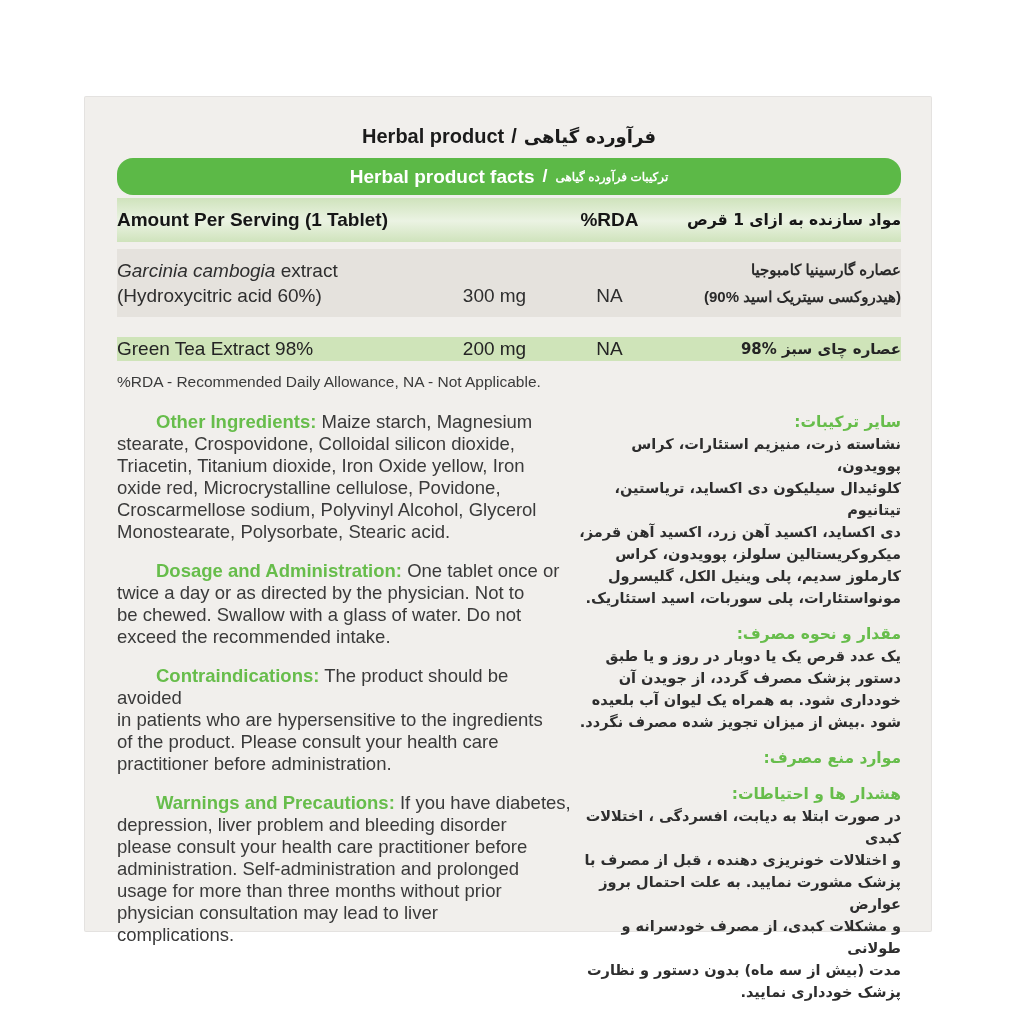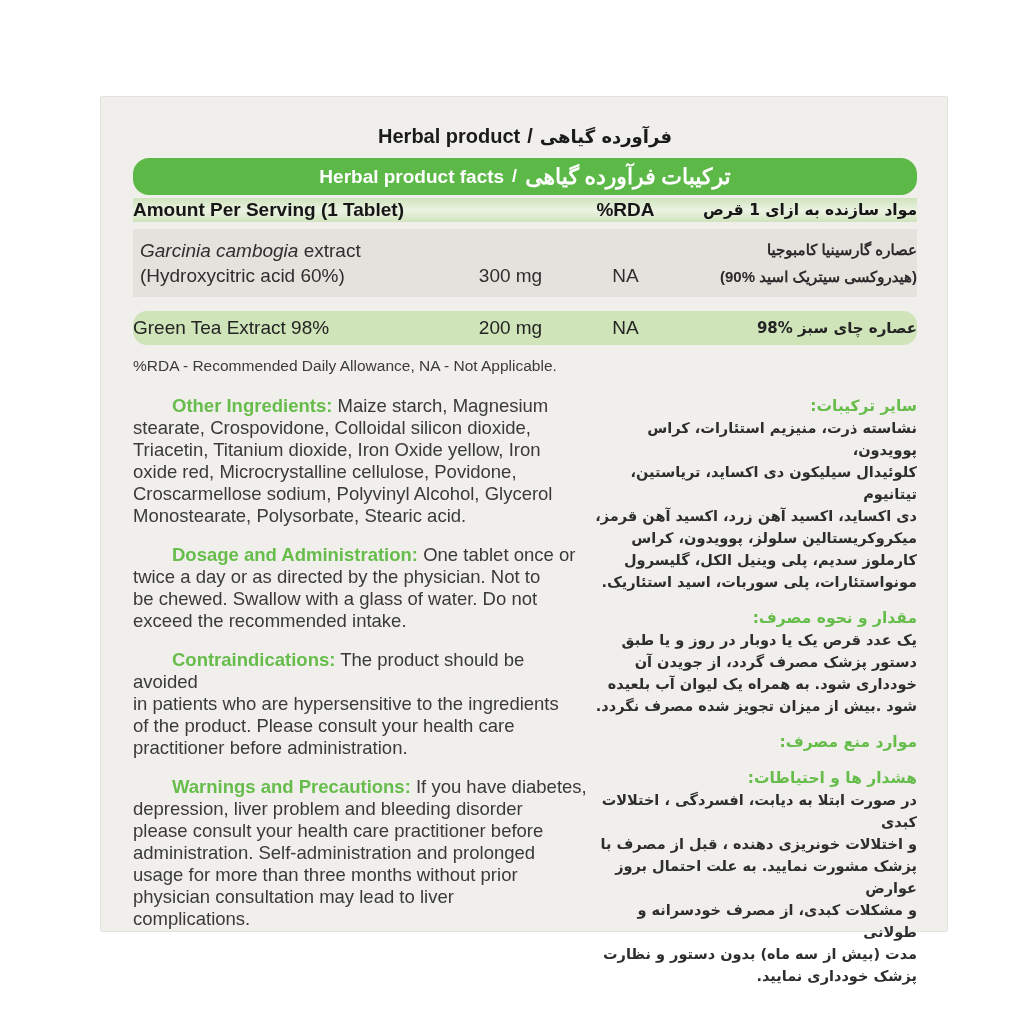--- a/index.html
+++ b/index.html
@@ -2,60 +2,60 @@
 <html><head>
 <meta charset="utf-8">
 <style>
   html,body{margin:0;padding:0;}
   body{
     width:1024px;height:1024px;background:#ffffff;position:relative;
     font-family:"Liberation Sans","DejaVu Sans",sans-serif;
     -webkit-font-smoothing:antialiased;
   }
   .card{
-    position:absolute;left:100px;top:96px;width:848px;height:836px;
+    position:absolute;left:84px;top:96px;width:848px;height:836px;
     background:#f1efec;border:1px solid rgba(0,0,0,0.05);border-radius:2px;
     box-sizing:border-box;padding:0 30px 0 32px;
   }
   .title{
     margin-top:26px;height:26px;display:flex;justify-content:center;align-items:center;gap:7px;
     font-weight:bold;color:#1b1b1b;
   }
   .title .en{font-size:20px;}
   .title .sep{font-size:20px;}
   .title .fa{font-size:18px;font-family:"DejaVu Sans",sans-serif;}
   .bar{
     margin-top:9px;height:37px;background:#5cb947;
     display:flex;justify-content:center;align-items:center;gap:8px;
     color:#ffffff;font-weight:bold;border-radius:16px;
   }
   .bar .en{font-size:19px;}
   .bar .sep{font-size:18px;}
-  .bar .fa{font-size:22px;font-family:Liberation Serif, serif;}
+  .bar .fa{font-size:12px;font-family:Liberation Sans, sans-serif;}
   .grid{
     display:grid;grid-template-columns:320px 115px 115px 1fr;
     align-items:center;box-sizing:border-box;
   }
   .hdr-row{
-    margin-top:3px;height:24px;
+    margin-top:3px;height:44px;
     background:linear-gradient(180deg,#cfe3bc 0%,#ebf3e3 52%,#cfe3bc 100%);
     font-weight:bold;color:#161616;font-size:19px;
   }
   .hdr-row .c2{justify-self:center;grid-column:3;}
   .hdr-row .c4{justify-self:end;font-size:15.5px;font-family:"DejaVu Sans",sans-serif;direction:rtl;}
   .row1{
     margin-top:7px;min-height:68px;background:#e5e2dd;color:#2e2e2e;font-size:19px;
     padding:9px 0;align-items:stretch;
   }
-  .row1 .name div{line-height:25px;padding-left:7px;}
+  .row1 .name div{line-height:25px;}
   .row1 .amt,.row1 .rda{align-self:end;justify-self:center;line-height:25px;}
   .row1 .fa2{justify-self:end;align-self:stretch;display:flex;flex-direction:column;justify-content:space-between;
     text-align:right;direction:rtl;font-size:15px;font-weight:bold;color:#2a2a2a;font-family:Liberation Sans, sans-serif;line-height:23px;}
   .row2{
-    margin-top:14px;height:34px;background:#cfe4b9;color:#242424;font-size:19px;border-radius:14px;
+    margin-top:20px;height:24px;background:#cfe4b9;color:#242424;font-size:19px;
   }
   .row2 .amt,.row2 .rda{justify-self:center;}
   .row2 .fa1{justify-self:end;direction:rtl;font-size:15px;font-weight:bold;font-family:"DejaVu Sans",sans-serif;}
   .footnote{margin-top:12px;font-size:15.5px;color:#3b3b3b;}
   .cols{margin-top:20px;display:flex;justify-content:space-between;}
   .col-en{width:458px;color:#3a3a3a;font-size:18.5px;line-height:22px;}
   .col-en p{margin:0 0 17px 0;white-space:pre-line;}
   .col-en .h{color:#67bd4b;font-weight:bold;margin-left:39px;}
   .col-fa{width:332px;direction:rtl;text-align:right;font-family:"DejaVu Sans",sans-serif;color:#2e2e2e;}
   .fsec{margin-bottom:14px;}

